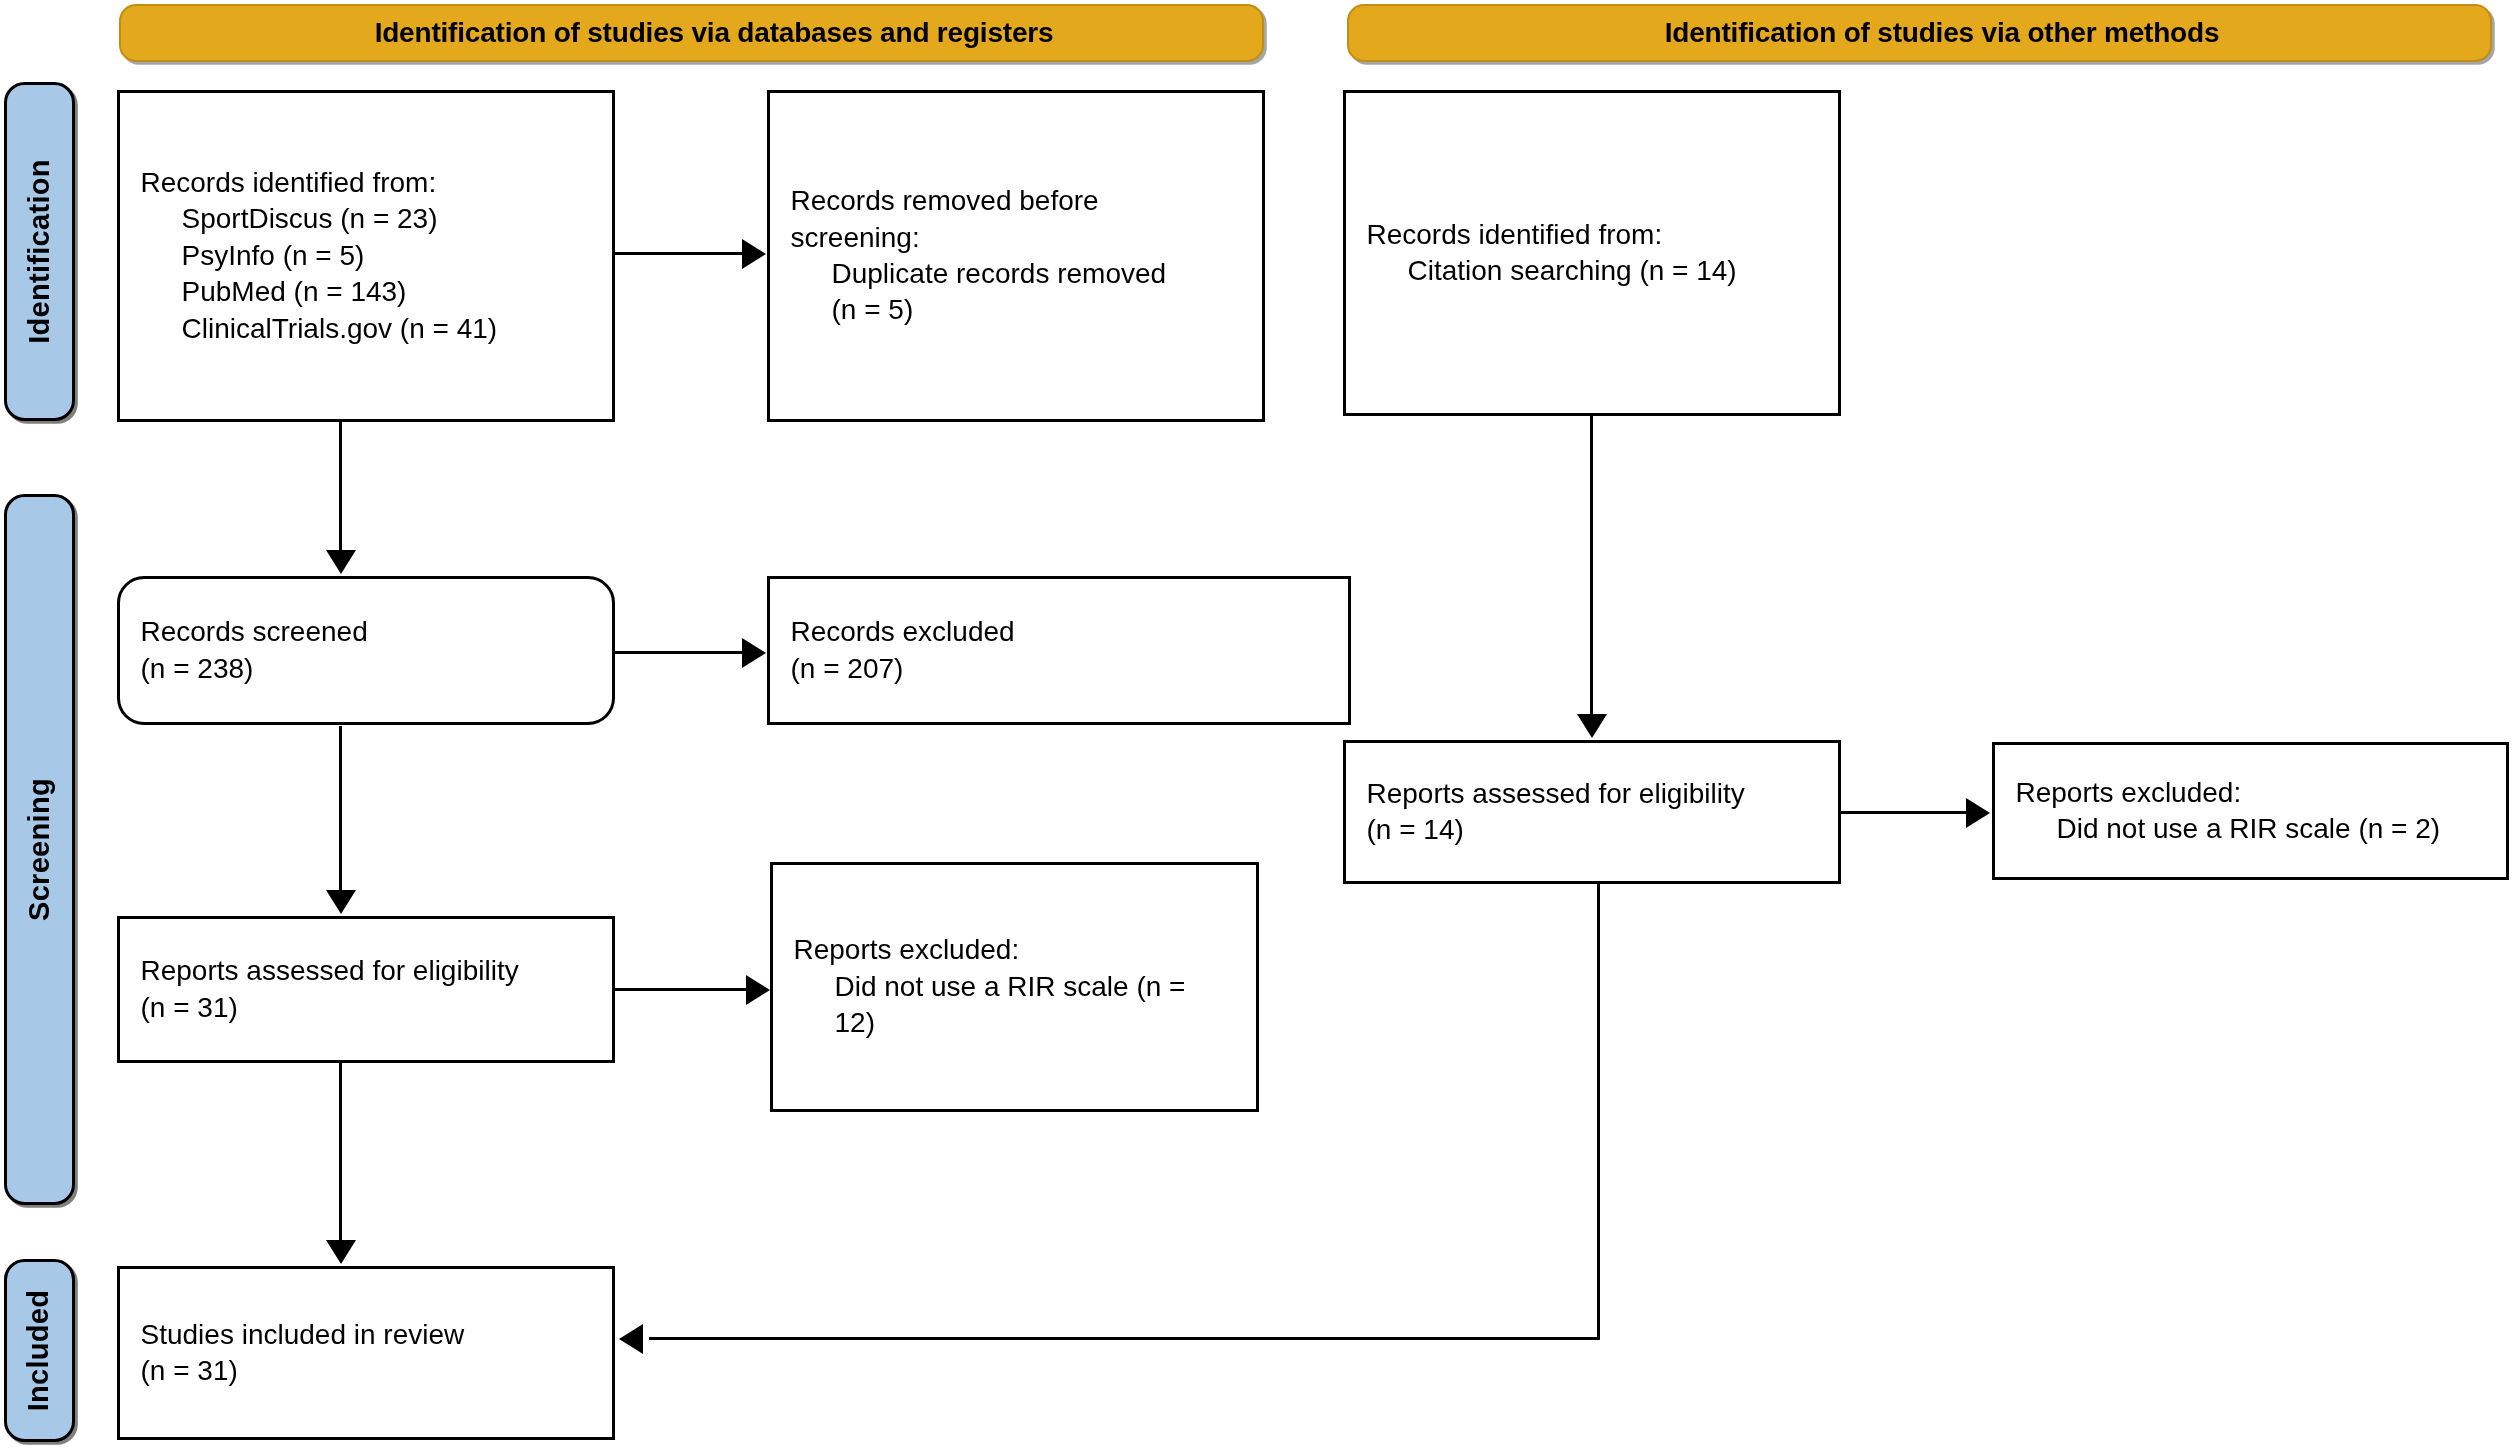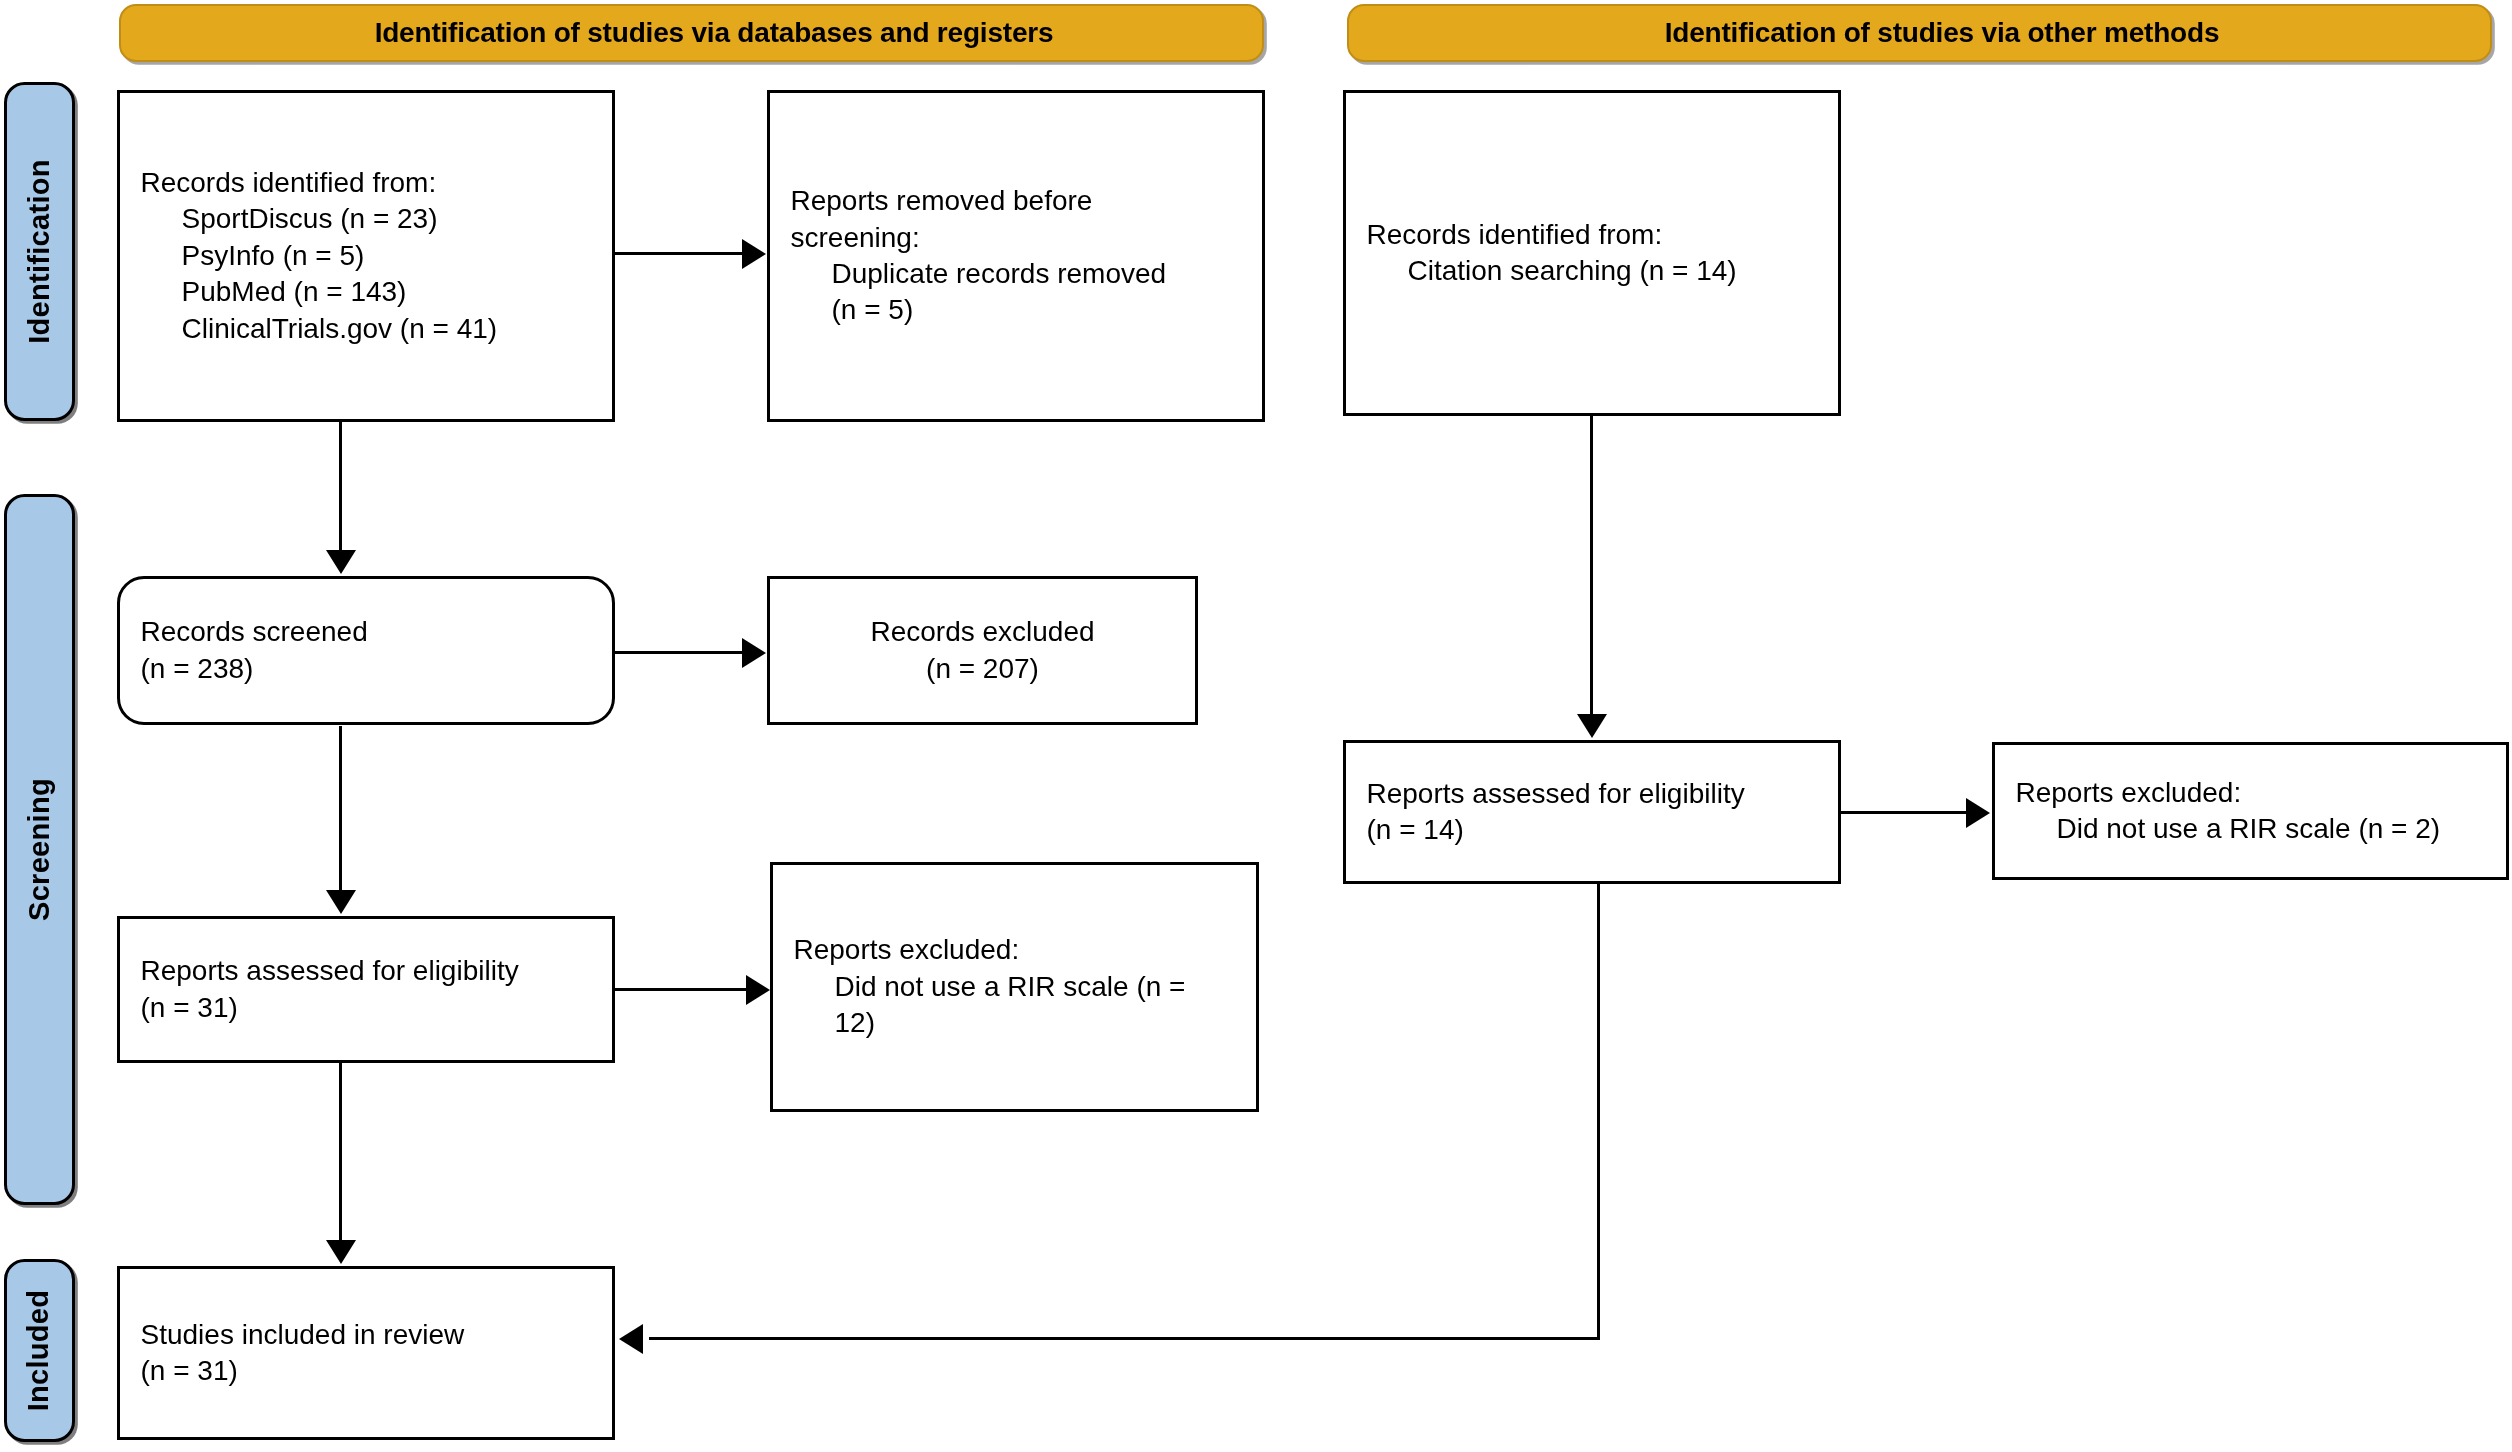--- a/index.html
+++ b/index.html
@@ -129,37 +129,37 @@
 
   <div class="node" style="left:117px; top:90px; width:498px; height:332px;">
     <div class="ln">Records identified from:</div>
     <div class="ln indent">SportDiscus (n = 23)</div>
     <div class="ln indent">PsyInfo (n = 5)</div>
     <div class="ln indent">PubMed (n = 143)</div>
     <div class="ln indent">ClinicalTrials.gov (n = 41)</div>
   </div>
 
   <div class="node" style="left:767px; top:90px; width:498px; height:332px;">
-    <div class="ln"><span>Reports removed </span><span class="ital">before</span></div>
+    <div class="ln"><span>Records removed </span><span class="ital">before</span></div>
     <div class="ln"><span class="ital">screening</span><span>:</span></div>
     <div class="ln indent">Duplicate records removed</div>
     <div class="ln indent">(n = 5)</div>
   </div>
 
   <div class="node" style="left:1343px; top:90px; width:498px; height:326px;">
     <div class="ln">Records identified from:</div>
     <div class="ln indent">Citation searching (n = 14)</div>
   </div>
 
   <div class="node" style="left:117px; top:576px; width:498px; height:149px;border-radius:27px;">
     <div class="ln">Records screened</div>
     <div class="ln">(n = 238)</div>
   </div>
 
-  <div class="node" style="left:767px; top:576px; width:431px; height:149px;align-items:center;">
+  <div class="node" style="left:767px; top:576px; width:584px; height:149px;">
     <div class="ln">Records excluded</div>
     <div class="ln">(n = 207)</div>
   </div>
 
   <div class="node" style="left:117px; top:916px; width:498px; height:147px;">
     <div class="ln">Reports assessed for eligibility</div>
     <div class="ln">(n = 31)</div>
   </div>
 
   <div class="node" style="left:770px; top:862px; width:489px; height:250px;">

